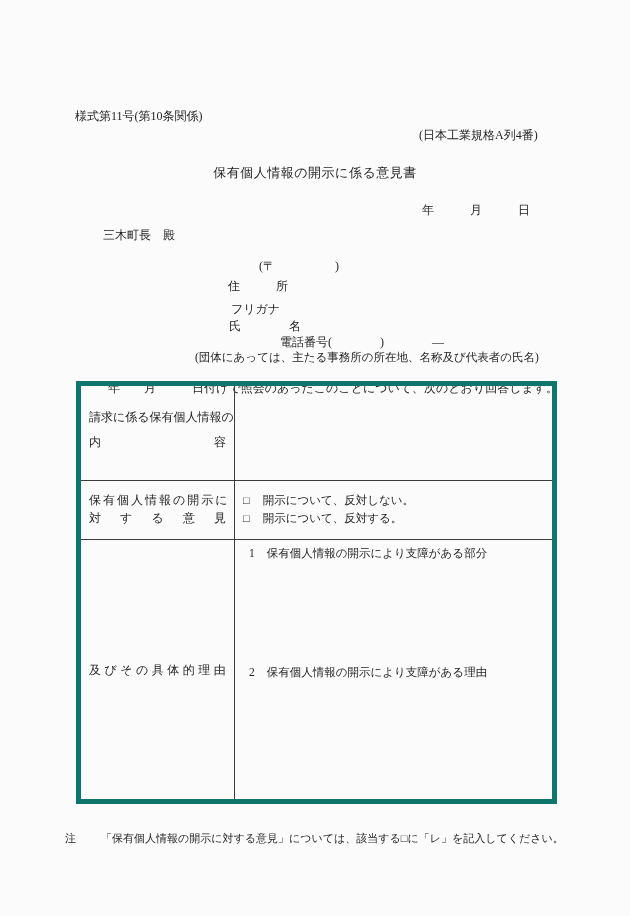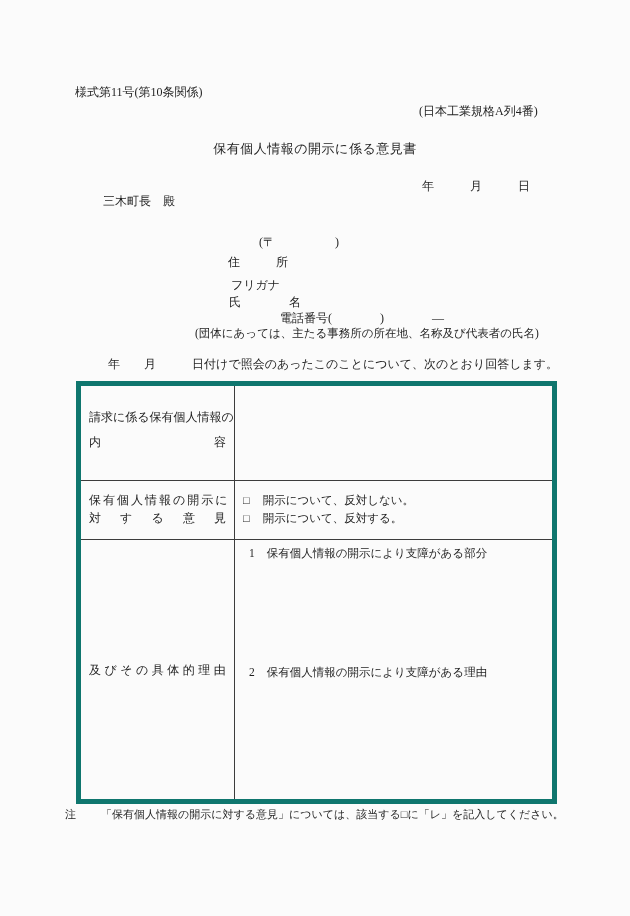--- a/index.html
+++ b/index.html
@@ -11,27 +11,27 @@
     -webkit-font-smoothing:antialiased;
   }
   .page{
     position:relative;
     width:630px;height:916px;
     background:#fbfbfb;
     overflow:hidden;
     font-size:12px;
     line-height:1.25;
   }
-  .abs{position:absolute;white-space:pre;}
+  .abs{position:absolute;white-space:pre;margin-top:24px;}
 
   .form-number{left:75px;top:85px;}
   .jis-note{left:419px;top:104px;}
   .doc-title{left:0;right:0;top:141px;text-align:center;font-size:13px;letter-spacing:0.5px;white-space:pre;}
   .date-line{right:100px;top:179px;}
-  .addressee{left:103px;top:194px;}
+  .addressee{left:103px;top:204px;}
 
   .postal{left:259px;top:235px;}
   .addr-label{left:228px;top:255px;}
   .furigana{left:231px;top:278px;}
   .name-label{left:229px;top:295px;}
   .phone{left:280px;top:311px;}
   .org-note{left:195px;top:326px;font-size:11.5px;}
   .intro{right:72px;top:357px;font-size:12px;}
 
   .form-table{

